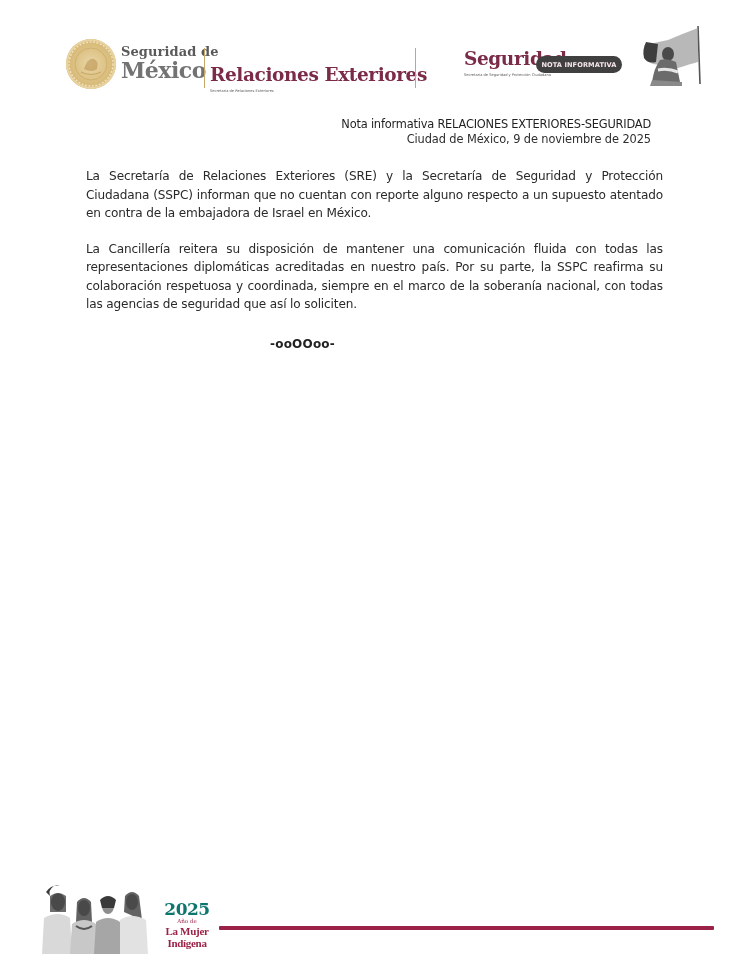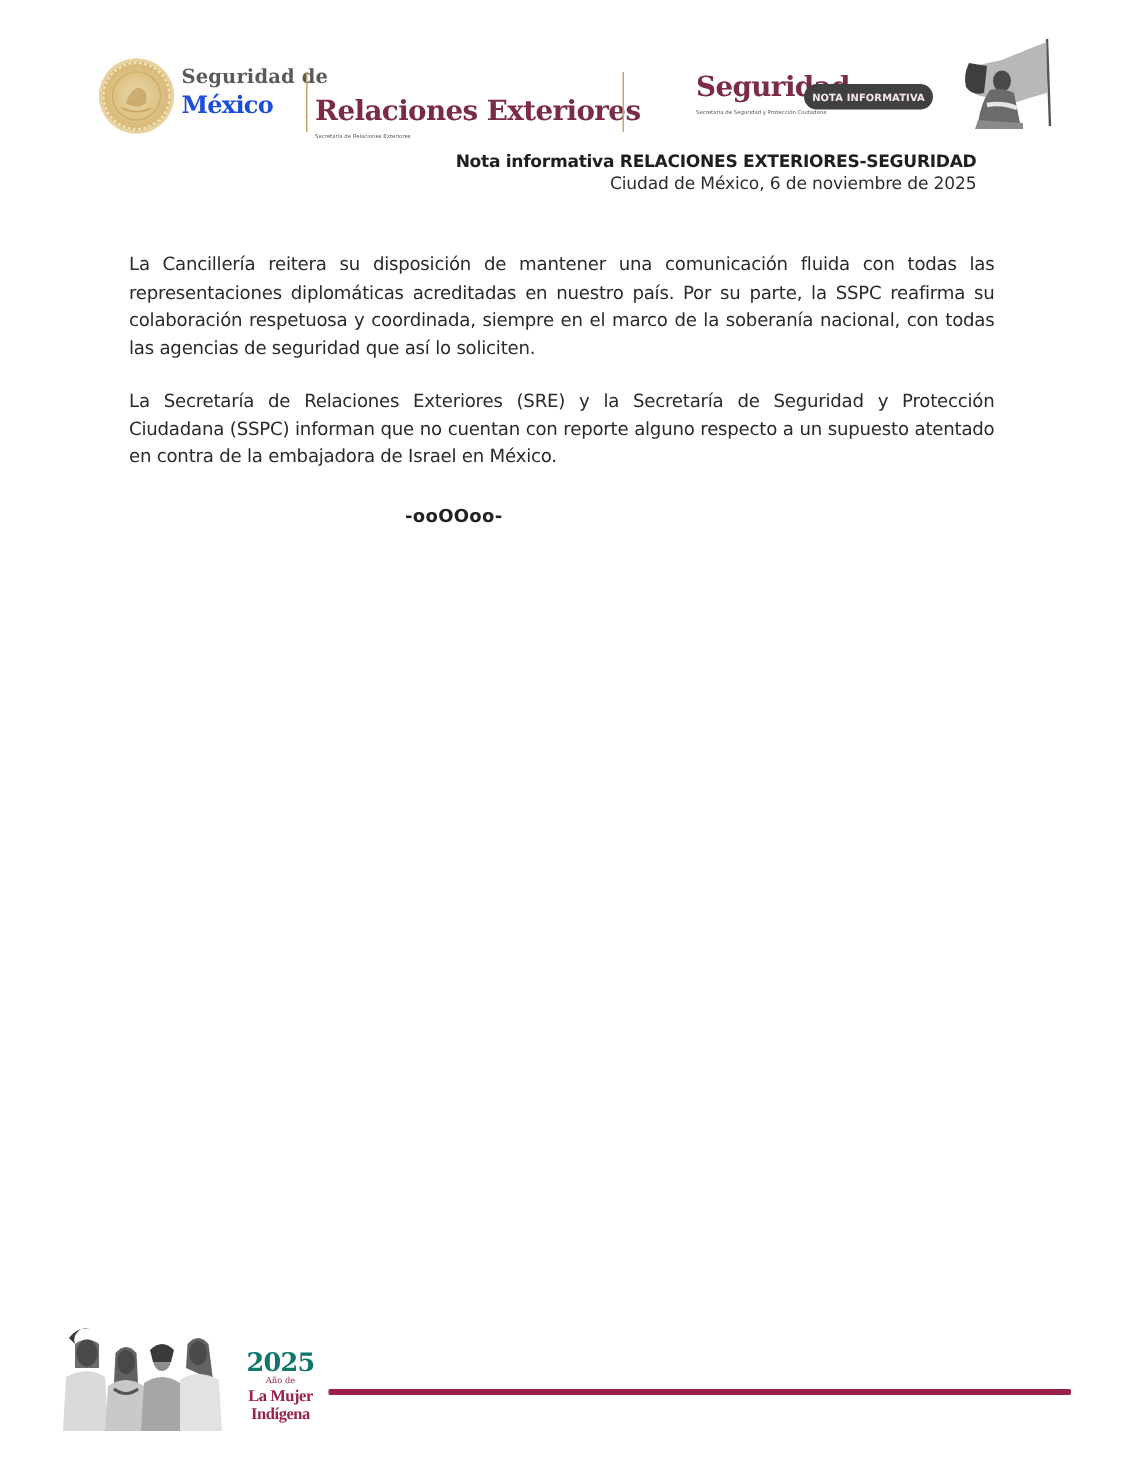--- a/index.html
+++ b/index.html
@@ -8,21 +8,21 @@
 
     
     .header { position: absolute; top: 22px; left: 0; width: 750px; height: 78px; }
     .seal { position: absolute; left: 66px; top: 17px; width: 50px; height: 50px; border-radius: 50%;
             background: radial-gradient(circle at 50% 50%, #e9d6a8 0%, #d9bd7c 55%, #c9a661 100%);
             box-shadow: inset 0 0 0 2px #e8d3a1; }
     .seal svg { position: absolute; left: 0; top: 0; }
 
     .gob { position: absolute; left: 121px; top: 23px; }
     .gob-line1 { font-family: "DejaVu Serif", serif; font-weight: bold; font-size: 13px; color: #5a5a5a; letter-spacing: 0.1px; line-height: 14px; }
-    .gob-line2 { font-family: "DejaVu Serif", serif; font-weight: bold; font-size: 16px; color: #1d4ed8; line-height: 22px; letter-spacing: -0.5px; }
+    .gob-line2 { font-family: "DejaVu Serif", serif; font-weight: bold; font-size: 22px; color: #737373; line-height: 22px; letter-spacing: -0.5px; }
 
     .vsep { position: absolute; width: 1px; background: #c7a86a; }
     .vsep1 { left: 204px; top: 26px; height: 40px; }
     .vsep2 { left: 415px; top: 26px; height: 40px; }
 
     .sre { position: absolute; left: 210px; top: 42px; }
     .sre-title { font-family: "DejaVu Serif", serif; font-weight: bold; font-size: 18.5px; color: #7b2a47; line-height: 22px; letter-spacing: -0.4px; white-space: nowrap; }
     .sre-sub { font-size: 3.6px; color: #5a5a5a; line-height: 6px; margin-top: 2px; white-space: nowrap; }
 
     .ssp { position: absolute; left: 420px; top: 26px; margin-left: 44px; }
@@ -30,21 +30,21 @@
     .ssp-sub { font-size: 3.6px; color: #5a5a5a; line-height: 6px; margin-top: 2px; white-space: nowrap; }
 
     .nota-badge { position: absolute; left: 536px; top: 34px; width: 86px; height: 17px; border-radius: 9px;
                   background: #404040; color: #f6e7ec; font-size: 6.6px; font-weight: bold;
                   display: flex; align-items: center; justify-content: center; letter-spacing: 0.1px; }
 
     .flag-art { position: absolute; left: 638px; top: 2px; width: 64px; height: 62px; }
 
     
     .title-block { position: absolute; right: 99px; top: 100px; text-align: right; }
-    .title-line { font-size: 11.4px; font-weight: bold; color: #1f1f1f; line-height: 15px; white-space: nowrap; letter-spacing: -0.2px; }
+    .title-line { font-size: 11.4px; font-weight: normal; color: #1f1f1f; line-height: 15px; white-space: nowrap; letter-spacing: -0.2px; margin-top: 17px; }
     .date-line { font-size: 11.4px; color: #2e2e2e; line-height: 15px; white-space: nowrap; letter-spacing: -0.1px; }
 
     
     .body-text { position: absolute; left: 86px; top: 167px; width: 577px; }
     .para { font-size: 12.1px; line-height: 18.5px; color: #2a2a2a; text-align: justify; letter-spacing: -0.15px; }
     .para + .para { margin-top: 17px; }
     .closing { position: absolute; left: 0; width: 605px; top: 337px; text-align: center; font-size: 12px; font-weight: bold; color: #222; letter-spacing: 0.2px; }
 
     
     .footer-art { position: absolute; left: 40px; top: 882px; width: 110px; height: 72px; }
@@ -96,26 +96,26 @@
       <ellipse cx="30" cy="30" rx="6" ry="7" fill="#4a4a4a"></ellipse>
       <path d="M22 36 Q30 34 38 38 L42 58 L14 58 Q16 44 22 36 Z" fill="#6b6b6b"></path>
       <path d="M20 46 Q30 44 40 48" stroke="#e6e6e6" stroke-width="3" fill="none"></path>
       <path d="M14 56 L44 58 L44 62 L12 62 Z" fill="#8a8a8a"></path>
     </svg>
   </div>
 </div>
 
 <div class="title-block">
   <div class="title-line">Nota informativa RELACIONES EXTERIORES-SEGURIDAD</div>
-  <div class="date-line">Ciudad de México, 6 de noviembre de 2025</div>
+  <div class="date-line">Ciudad de México, 9 de noviembre de 2025</div>
 </div>
 
 <div class="body-text">
+  <p class="para">La Secretaría de Relaciones Exteriores (SRE) y la Secretaría de Seguridad y Protección Ciudadana (SSPC) informan que no cuentan con reporte alguno respecto a un supuesto atentado en contra de la embajadora de Israel en México.</p>
   <p class="para">La Cancillería reitera su disposición de mantener una comunicación fluida con todas las representaciones diplomáticas acreditadas en nuestro país. Por su parte, la SSPC reafirma su colaboración respetuosa y coordinada, siempre en el marco de la soberanía nacional, con todas las agencias de seguridad que así lo soliciten.</p>
-  <p class="para">La Secretaría de Relaciones Exteriores (SRE) y la Secretaría de Seguridad y Protección Ciudadana (SSPC) informan que no cuentan con reporte alguno respecto a un supuesto atentado en contra de la embajadora de Israel en México.</p>
 </div>
 
 <div class="closing">-ooOOoo-</div>
 
 <div class="footer-art">
   <svg width="110" height="72" viewBox="0 0 110 72">
     <path d="M14 4 Q8 8 10 14 L6 10 Q12 2 20 4 Z" fill="#3a3a3a"></path>
     <ellipse cx="18" cy="20" rx="7" ry="9" fill="#8a8a8a"></ellipse>
     <path d="M10 14 Q18 8 26 14 L26 30 L10 30 Z" fill="#2e2e2e" opacity="0.7"></path>
     <path d="M4 36 Q18 28 30 36 L32 72 L2 72 Z" fill="#d9d9d9"></path>

